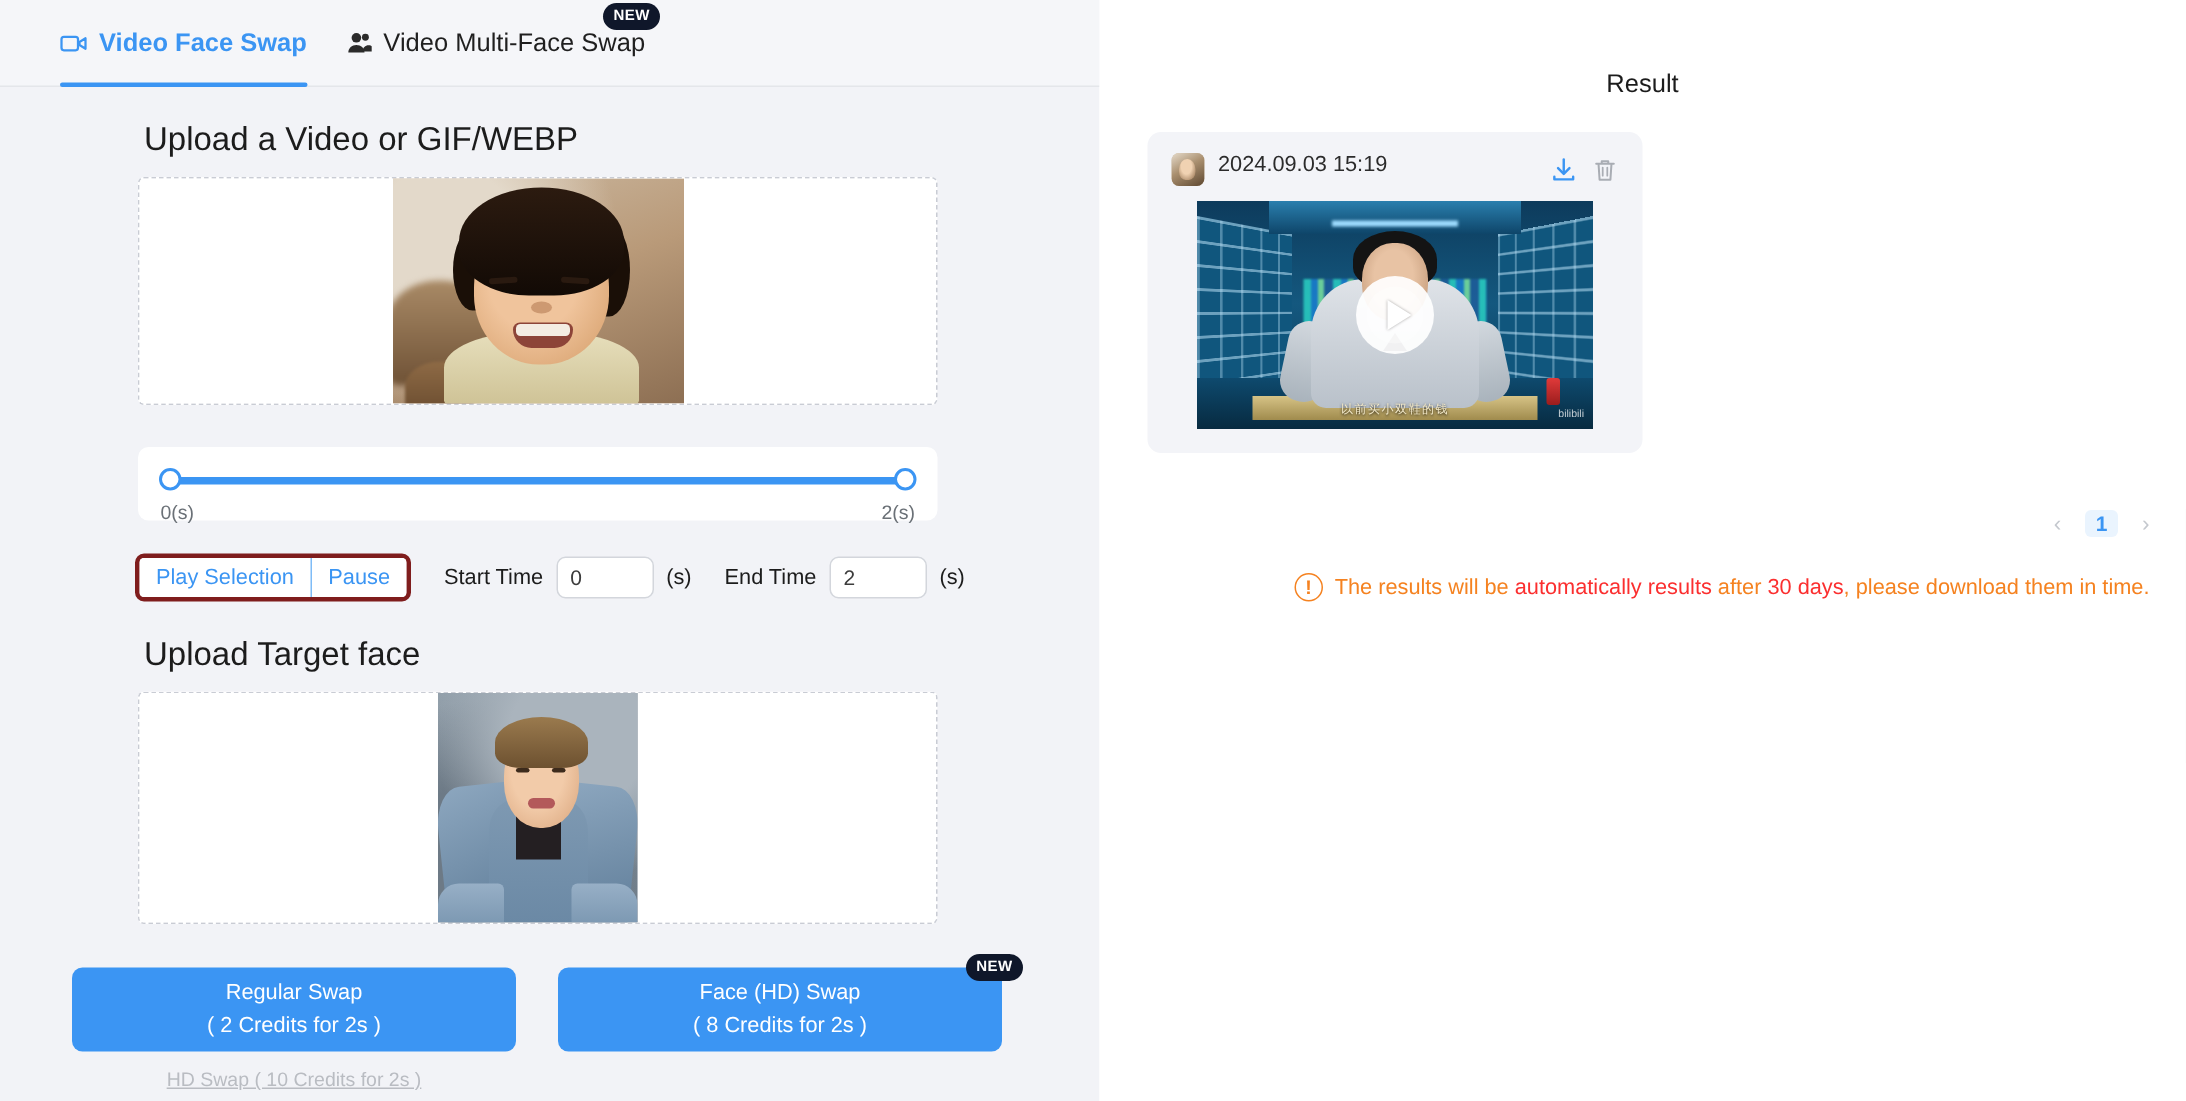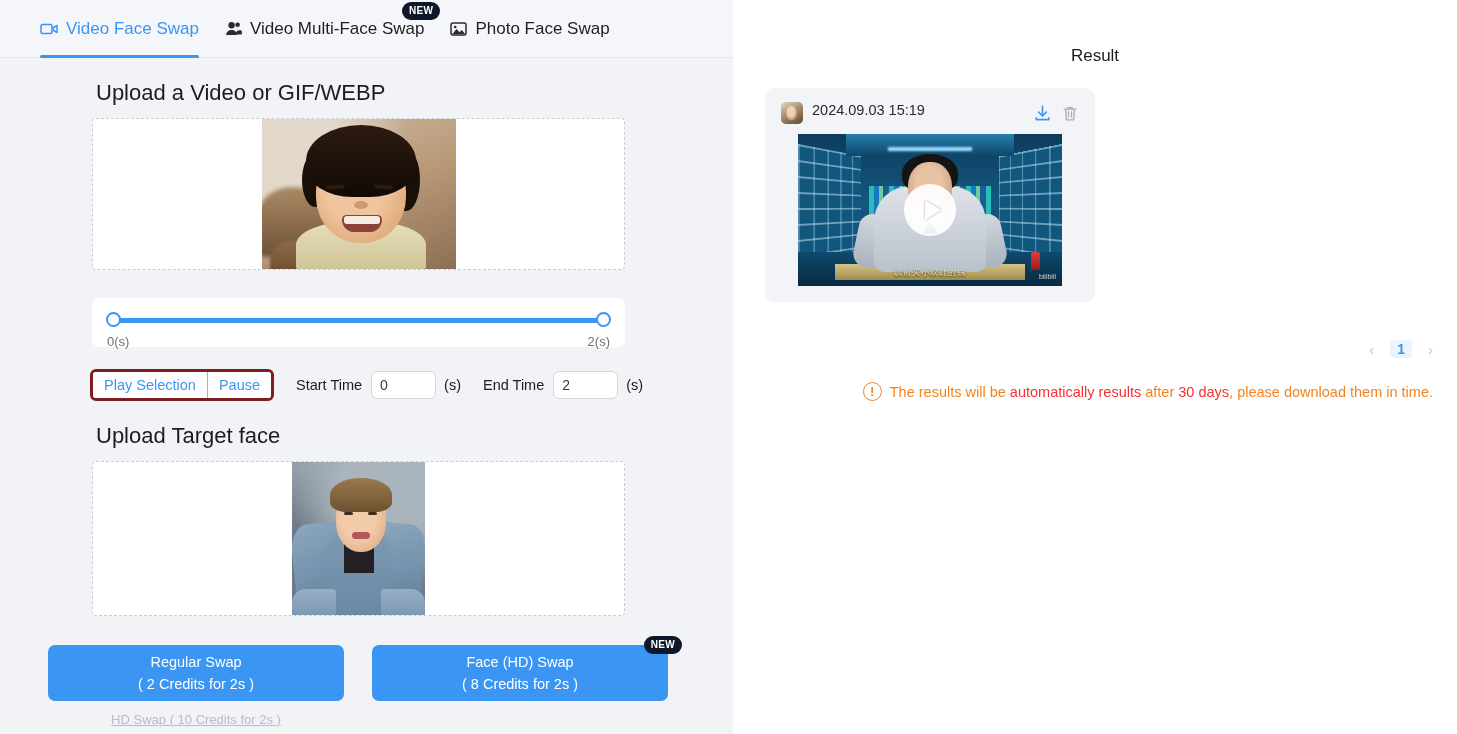--- a/index.html
+++ b/index.html
@@ -30,21 +30,21 @@
     display: flex; align-items: center;
     gap: 8px;
     height: 58px;
     font-size: 17px;
     color: #1f1f1f;
     position: relative;
     margin-right: 26px;
     cursor: pointer;
     white-space: nowrap;
   }
-  .tab.active { color: #3b95f3; }
+  .tab.active { color: #3b95f3; font-weight: bold; }
   .tab.active::after {
     content: "";
     position: absolute;
     left: 0; right: 0; bottom: 0;
     height: 3px; background: #3b95f3;
     border-radius: 2px;
   }
   .tab .ticon { display: flex; align-items: center; }
   .badge-new {
     position: absolute;
@@ -540,30 +540,20 @@
           <svg width="17" height="15" viewBox="0 0 17 15">
             <circle cx="6.6" cy="4.2" r="3.2" fill="#2b2b2b"></circle>
             <path d="M1.2 14c0-3 2.4-5 5.4-5s5.4 2 5.4 5z" fill="#2b2b2b"></path>
             <circle cx="12.6" cy="3.8" r="2.3" fill="#2b2b2b"></circle>
             <path d="M10.5 13.4c.4-2.6 2-4.2 4.2-4.2 1.1 0 1.9.4 2.1.6v3.6z" fill="#2b2b2b"></path>
           </svg>
         </span>
         <span>Video Multi-Face Swap</span>
       </div>
 
-      <div class="tab">
-        <span class="ticon">
-          <svg width="17" height="16" viewBox="0 0 17 16">
-            <rect x="1" y="2" width="15" height="12" rx="2" fill="none" stroke="#2b2b2b" stroke-width="1.5"></rect>
-            <circle cx="5.2" cy="6" r="1.3" fill="#2b2b2b"></circle>
-            <path d="M2.4 13 L6.6 8 L9.6 11.2 L11.8 9 L15 13 Z" fill="#2b2b2b"></path>
-          </svg>
-        </span>
-        <span>Photo Face Swap</span>
-      </div>
 
       <span class="badge-new badge-tab">NEW</span>
     </div>
 
     <div class="left-body">
 
       <div class="section-label">Upload a Video or GIF/WEBP</div>
 
       <div class="dropzone">
         <div class="frame-child">

